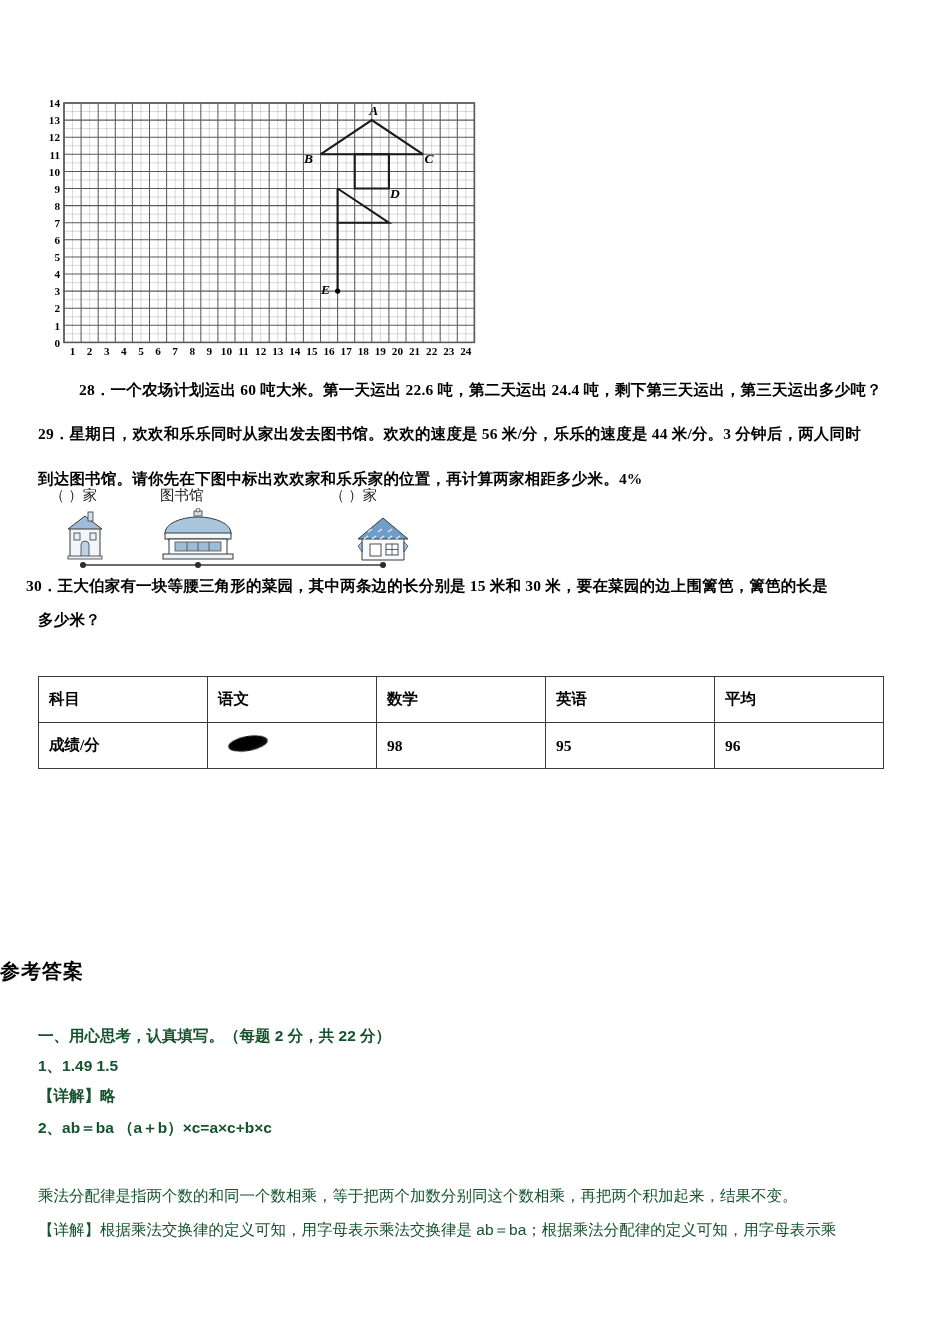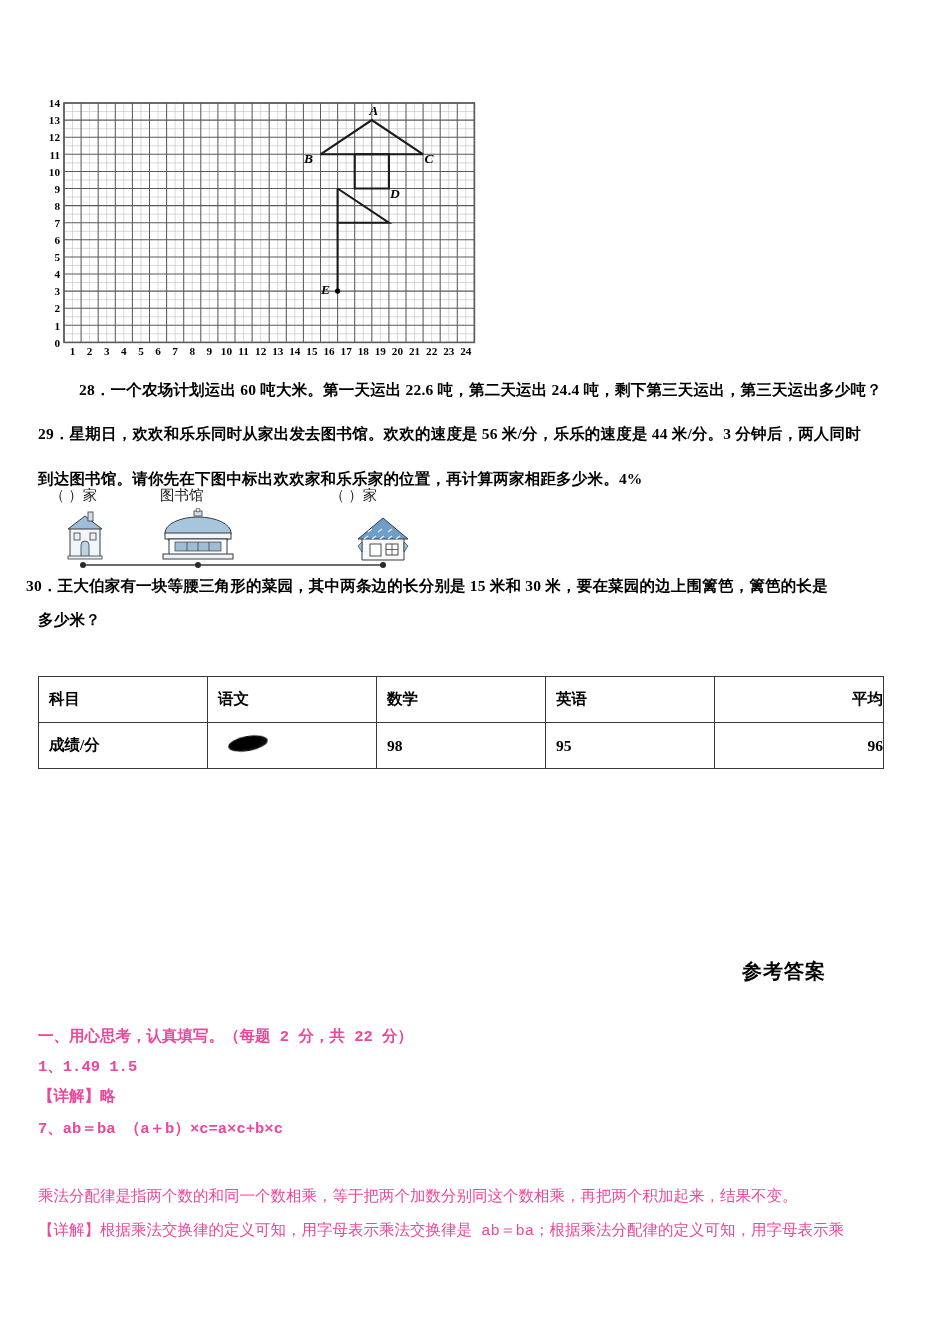--- a/index.html
+++ b/index.html
@@ -76,52 +76,52 @@
     padding: 0 0 0 10px;
     font-size: 15.5px;
     font-weight: bold;
     font-family: "Liberation Serif", "DejaVu Serif", serif;
     vertical-align: middle;
   }
   .score-table .c0 { width: 158px; }
   .score-table .c1 { width: 158px; }
   .score-table .c2 { width: 158px; }
   .score-table .c3 { width: 158px; }
-  .score-table .c4 { width: 158px; text-align: right; }
+  .score-table .c4 { width: 158px; }
 
   .ink-blot {
     display: inline-block;
     width: 40px;
     height: 15px;
     border-radius: 50%;
     background: radial-gradient(ellipse at 45% 45%, #000 45%, #111 68%, rgba(20,20,20,0.35) 88%, rgba(255,255,255,0) 100%);
     transform: rotate(-10deg);
     margin-left: 10px;
     filter: blur(0.4px);
   }
 
   
   .answers-title {
     position: absolute;
     left: 0;
     top: 958px;
     width: 826px;
-    text-align: right;
+    text-align: left;
     font-size: 20px;
     font-weight: bold;
     font-family: "Liberation Serif", "DejaVu Serif", serif;
     letter-spacing: 1px;
   }
   .aline {
     position: absolute;
     font-size: 15.5px;
     font-weight: bold;
-    font-family: Liberation Mono, monospace;
+    font-family: Liberation Sans, sans-serif;
     white-space: nowrap;
-    color: #ec4899;
+    color: #14532d;
   }
   .aline.normal { font-weight: normal; }
 </style>
 </head>
 <body>
 
 <div class="page">
 
   <div class="figure-grid">
     <svg class="grid-svg" width="450" height="275" viewBox="0 0 450 275">
@@ -345,20 +345,20 @@
   </table>
 
   <div class="answers-title">参考答案</div>
 
   <div class="aline" style="left:38px; top:1026px;">一、用心思考，认真填写。（每题 2 分，共 22 分）</div>
 
   <div class="aline" style="left:38px; top:1056px;">1、1.49    1.5</div>
 
   <div class="aline" style="left:38px; top:1086px;">【详解】略</div>
 
-  <div class="aline" style="left:38px; top:1118px;">7、ab＝ba     （a＋b）×c=a×c+b×c</div>
+  <div class="aline" style="left:38px; top:1118px;">2、ab＝ba     （a＋b）×c=a×c+b×c</div>
 
 
   <div class="aline normal" style="left:38px; top:1220px;">【详解】根据乘法交换律的定义可知，用字母表示乘法交换律是 ab＝ba；根据乘法分配律的定义可知，用字母表示乘</div>
 
   <div class="aline normal" style="left:38px; top:1186px;">乘法分配律是指两个数的和同一个数相乘，等于把两个加数分别同这个数相乘，再把两个积加起来，结果不变。</div>
 
 </div>
 
 </body></html>

